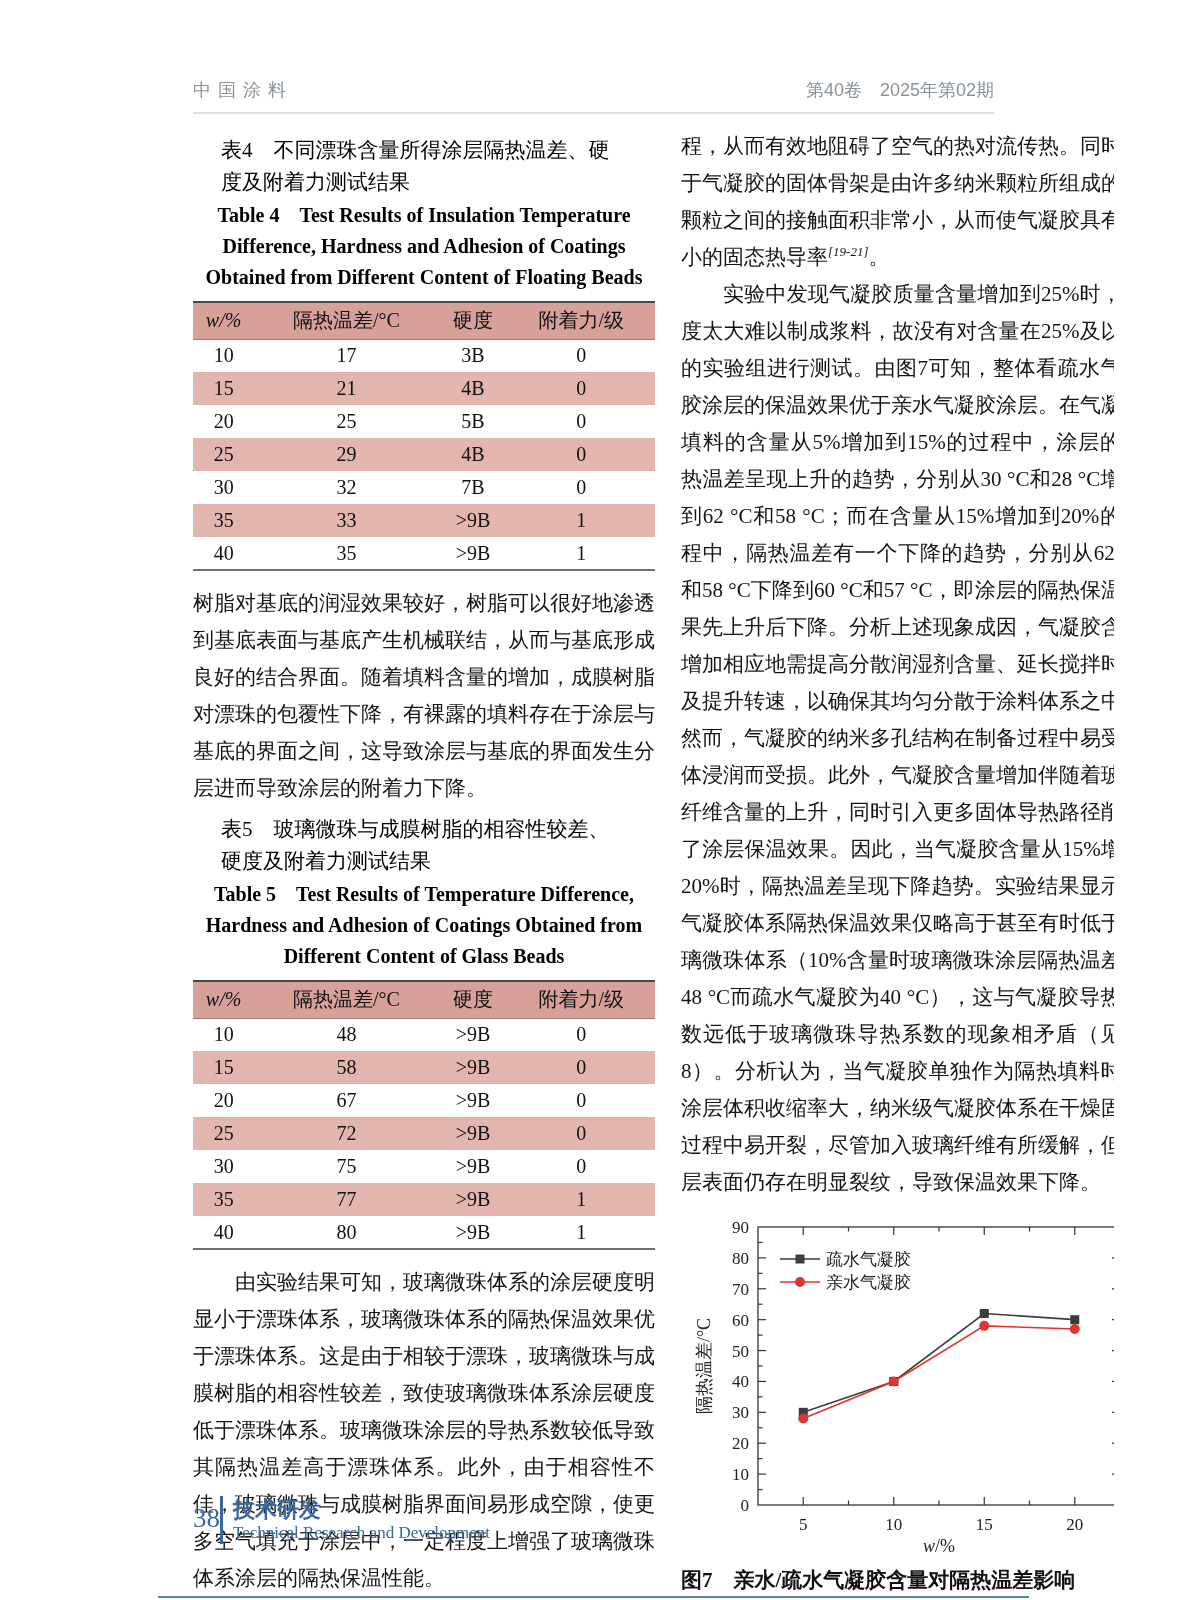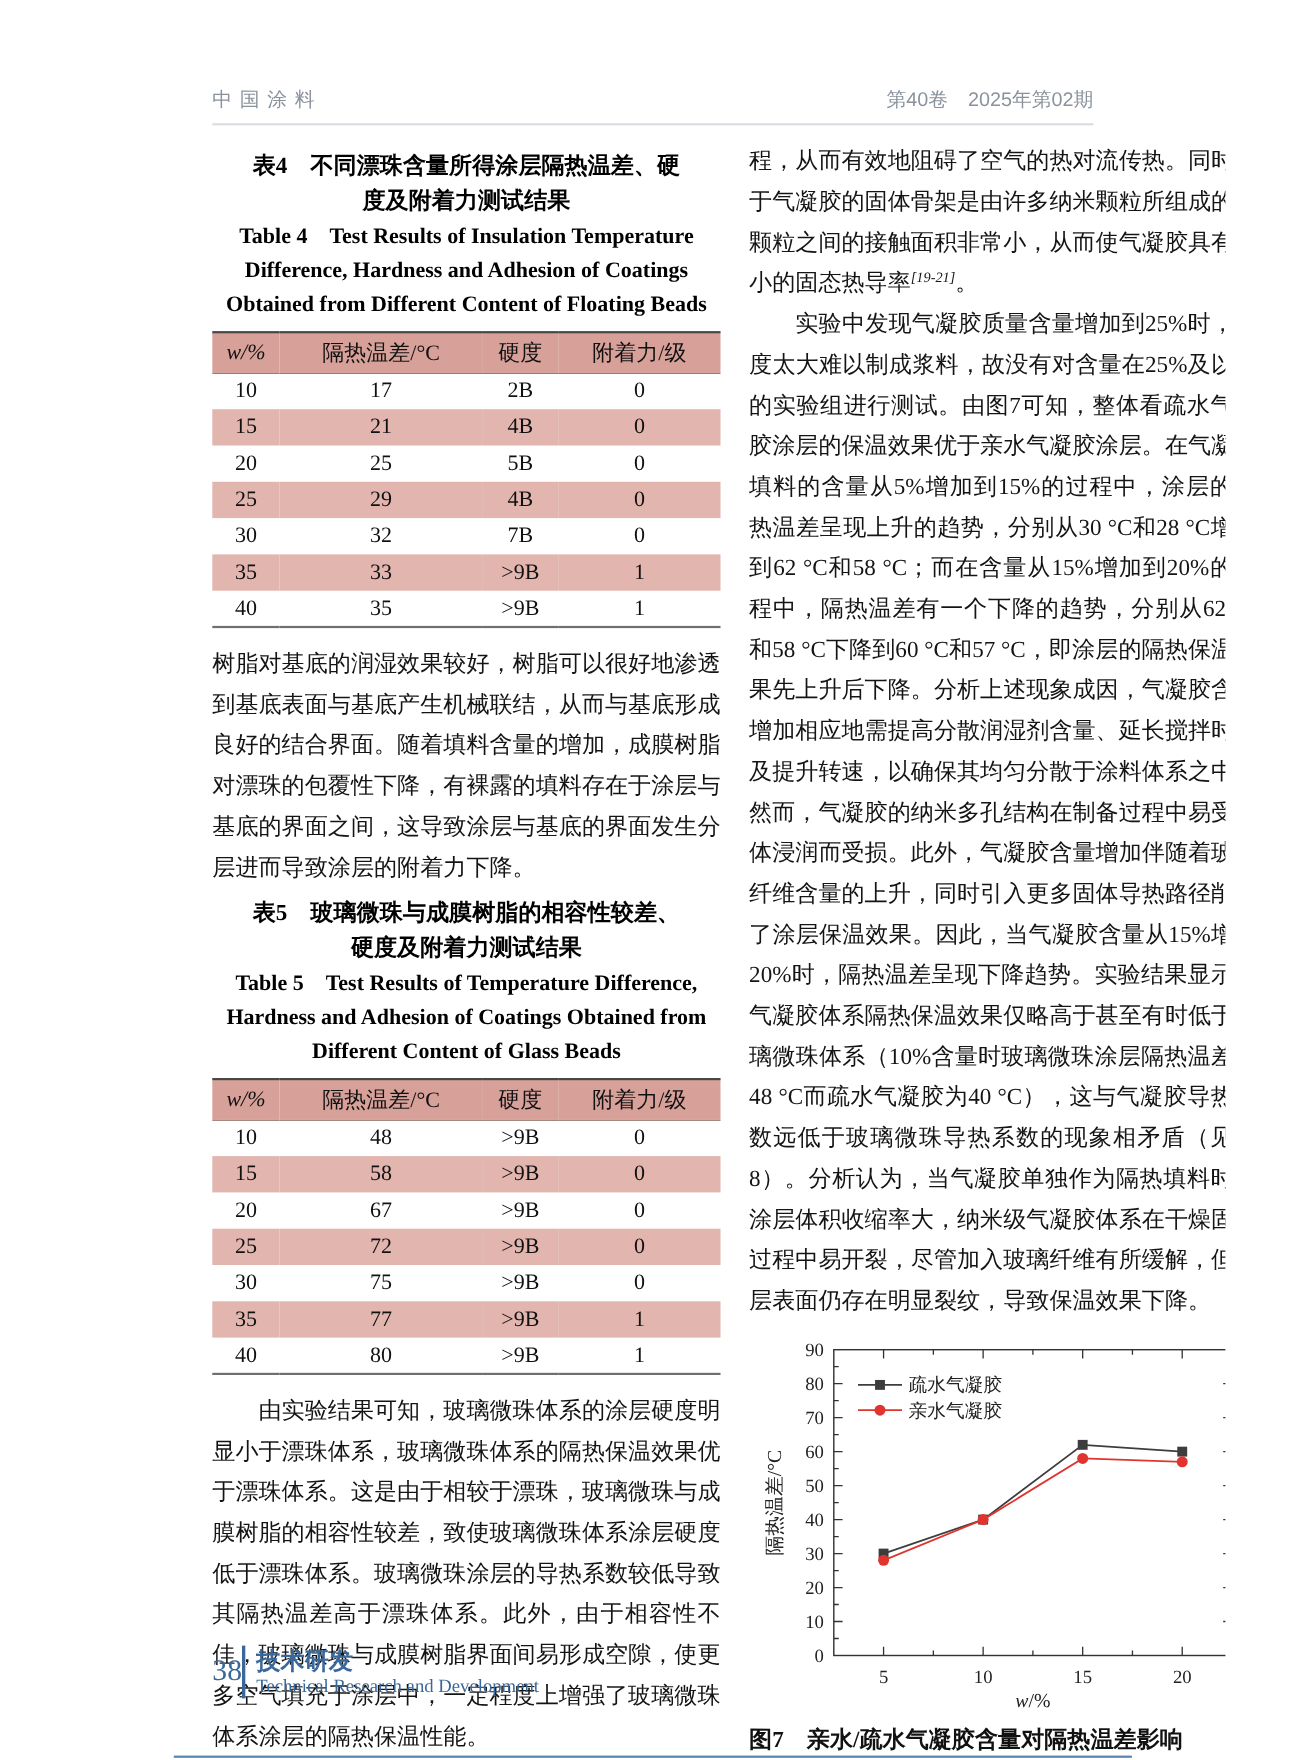--- a/index.html
+++ b/index.html
@@ -26,21 +26,21 @@
   }
   .col { width:462px; }
   p.body {
     font-size:21px; line-height:37px; text-align:justify;
     text-justify:inter-ideograph; color:#141414;
   }
   p.body.indent { text-indent:2em; }
   p.body sup { font-size:13px; line-height:0;font-style:italic; }
   
   .tcap-cn {
-    text-align:center; font-weight:bold; font-size:21px; line-height:32px;
+    font-weight:normal; font-size:21px; line-height:32px;
     padding:6px 28px 2px 28px; color:#000;
   }
   .tcap-en {
     text-align:center; font-weight:bold; font-size:20px; line-height:31px;
     padding:0 2px 8px 2px; color:#000;
     font-family:"Liberation Serif","DejaVu Serif",serif;
   }
   
   table.data { width:100%; border-collapse:collapse; font-size:20px; margin-bottom:14px; }
   table.data th {
@@ -100,21 +100,21 @@
               <th>w/%</th>
               <th>隔热温差/°C</th>
               <th>硬度</th>
               <th>附着力/级</th>
             </tr>
           </thead>
           <tbody>
             <tr>
               <td>10</td>
               <td>17</td>
-              <td>2B</td>
+              <td>3B</td>
               <td>0</td>
             </tr>
             <tr class="alt">
               <td>15</td>
               <td>21</td>
               <td>4B</td>
               <td>0</td>
             </tr>
             <tr>
               <td>20</td>

